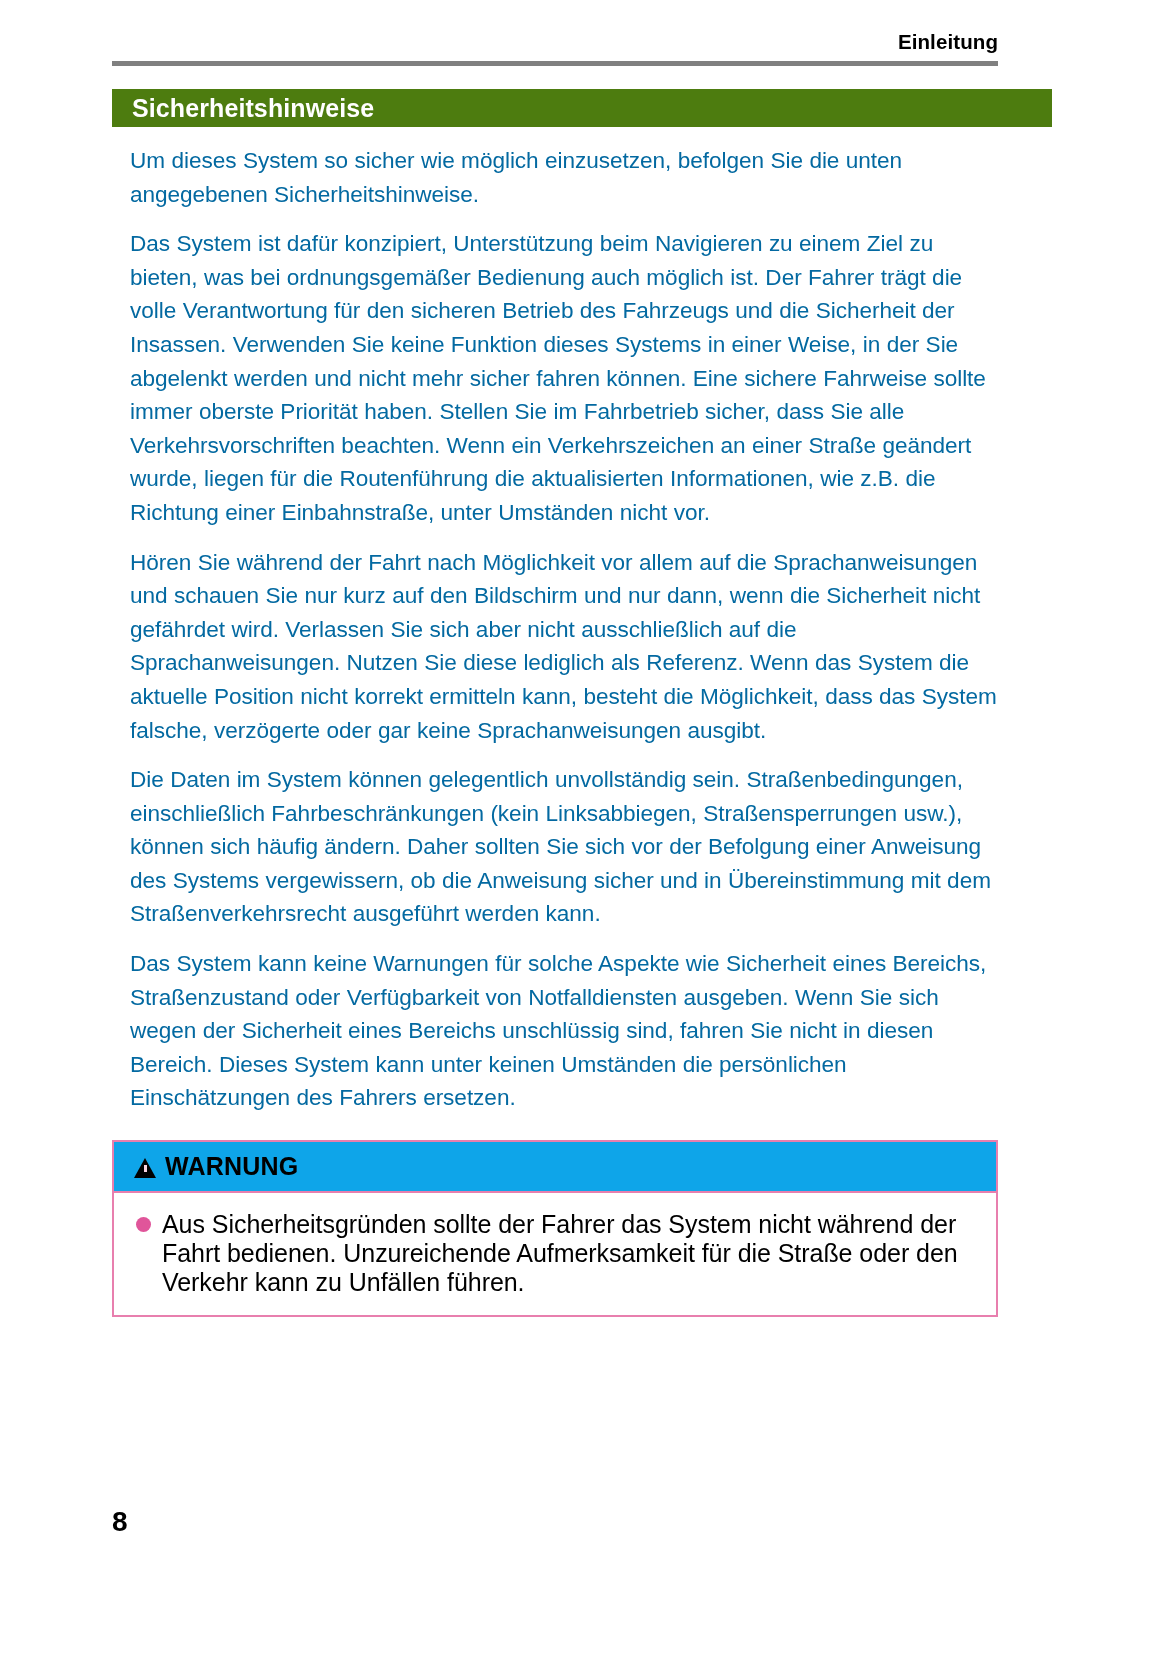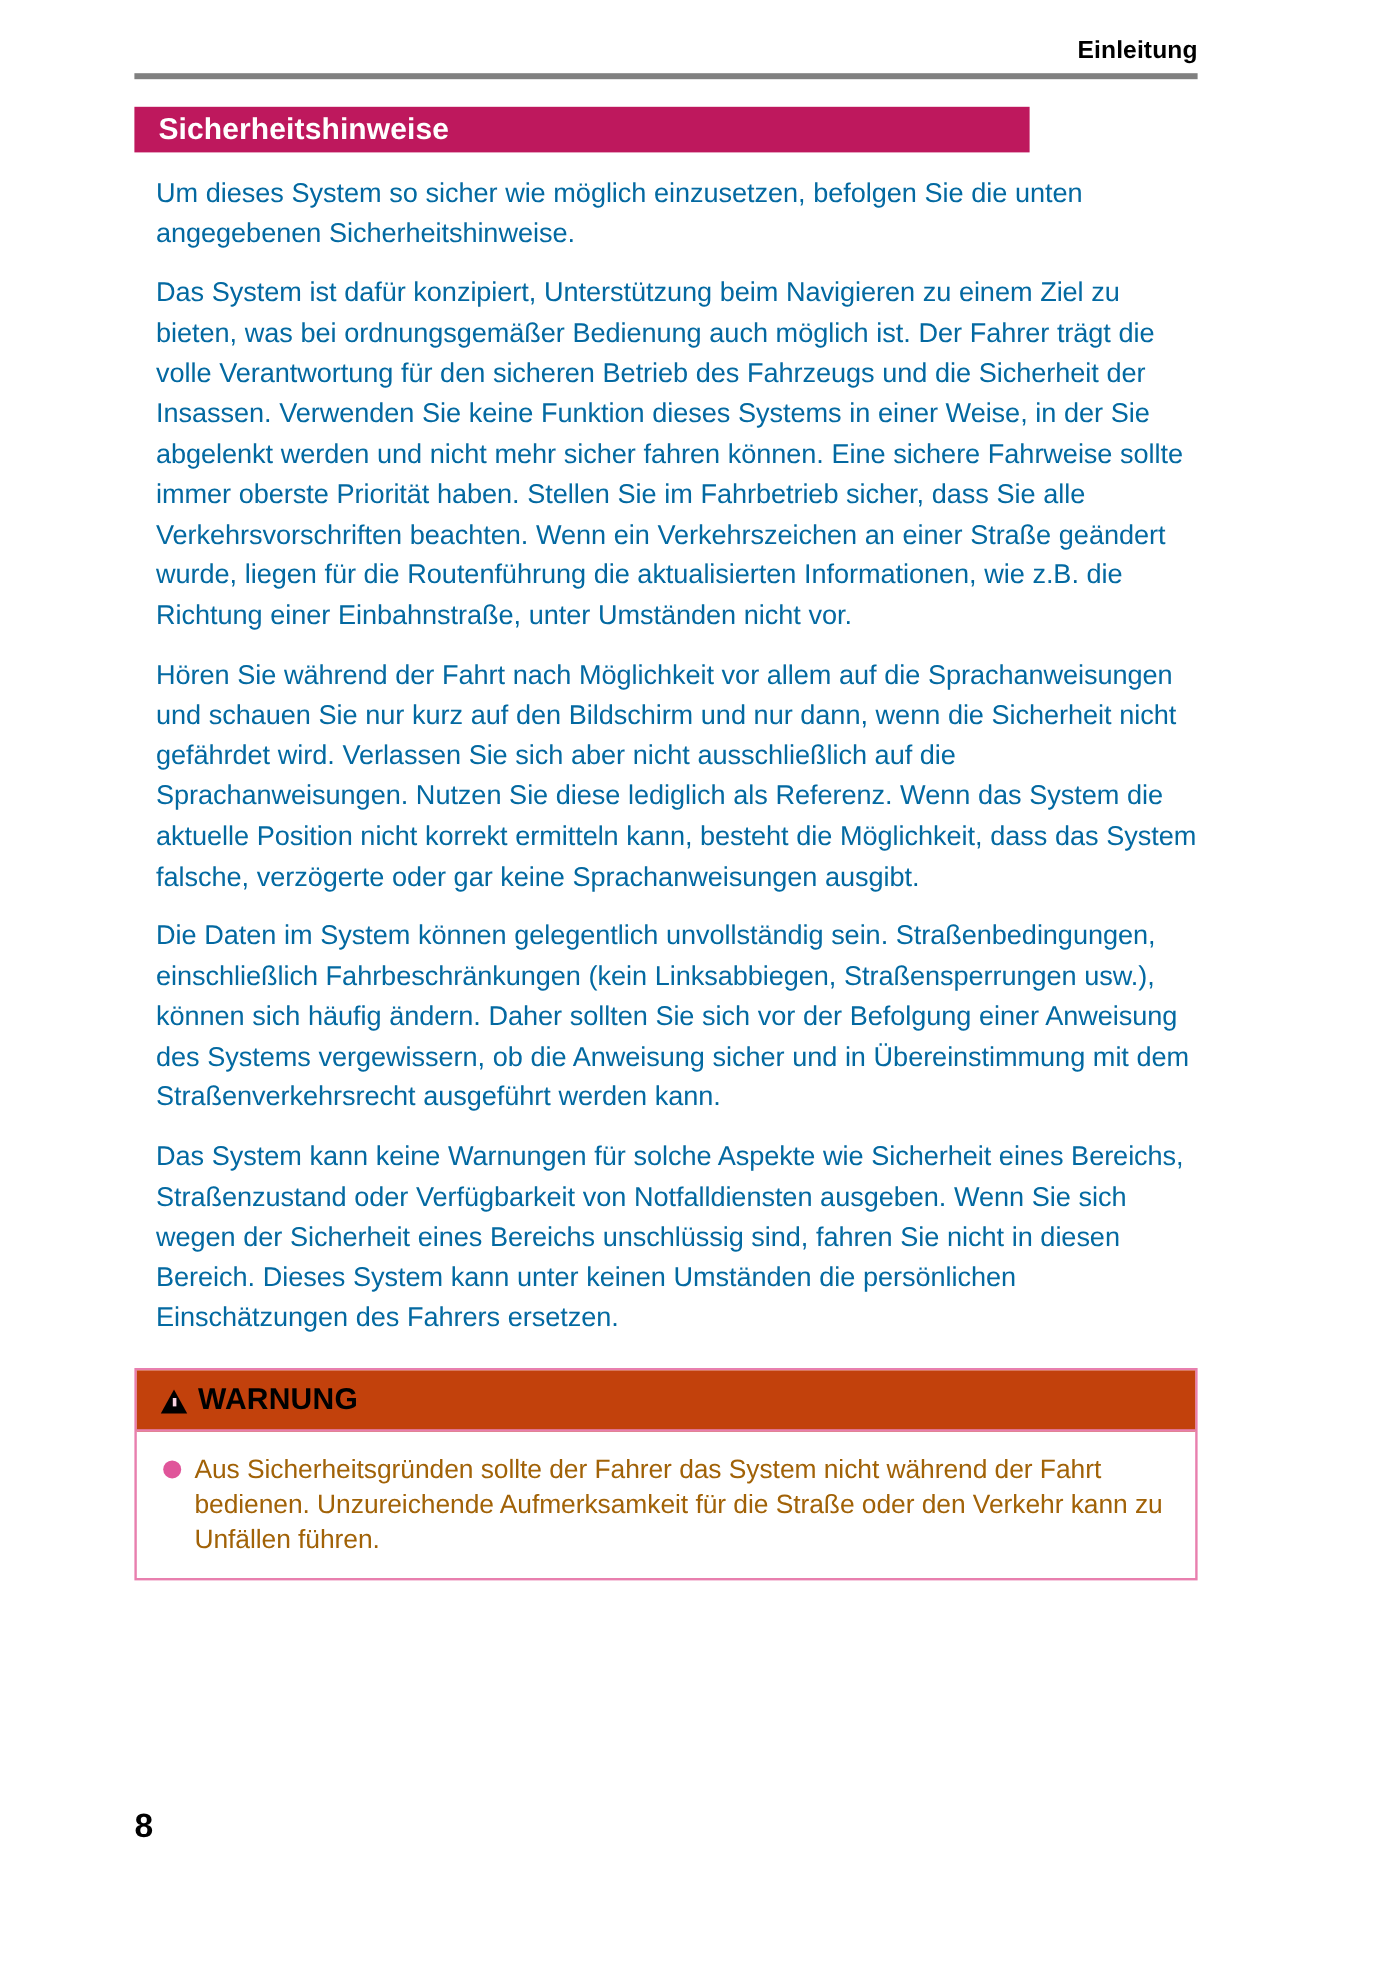--- a/index.html
+++ b/index.html
@@ -33,23 +33,23 @@
     margin: 0 0 7px 3px;
     text-align: right;
   }
   .header-rule {
     height: 5px;
     background: #808080;
     width: 886px;
     margin-bottom: 23px;
   }
   .section-bar {
-    background: #be185d;
+    background: #4d7c0f;
     height: 38px;
-    width: 746px;
+    width: 940px;
     display: flex;
     align-items: center;
     margin-bottom: 17px;
   }
   .section-bar-title {
     color: #ffffff;
     font-size: 25px;
     font-weight: bold;
     padding-left: 20px;
     letter-spacing: 0.1px;
@@ -66,21 +66,21 @@
     margin-bottom: 0;
   }
   .warning-box {
     margin-top: 25px;
     width: 886px;
     border: 2px solid #e87fae;
     box-sizing: border-box;
     background: #ffffff;
   }
   .warning-head {
-    background: #c2410c;
+    background: #0ea5e9;
     border-bottom: 2px solid #e87fae;
     padding: 10px 0 10px 20px;
     display: flex;
     align-items: center;
     gap: 9px;
   }
   .warn-triangle {
     display: inline-block;
     width: 0;
     height: 0;
@@ -119,23 +119,23 @@
   .bullet {
     flex: 0 0 auto;
     width: 15px;
     height: 15px;
     border-radius: 50%;
     background: #e0559a;
     margin-top: 7px;
     margin-right: 11px;
   }
   .warn-text {
-    font-size: 22px;
+    font-size: 25px;
     line-height: 29px;
-    color: #a16207;
+    color: #000000;
     letter-spacing: -0.05px;
   }
   .page-number {
     position: absolute;
     left: 112px;
     top: 1506px;
     font-size: 28px;
     font-weight: bold;
     color: #000;
   }

